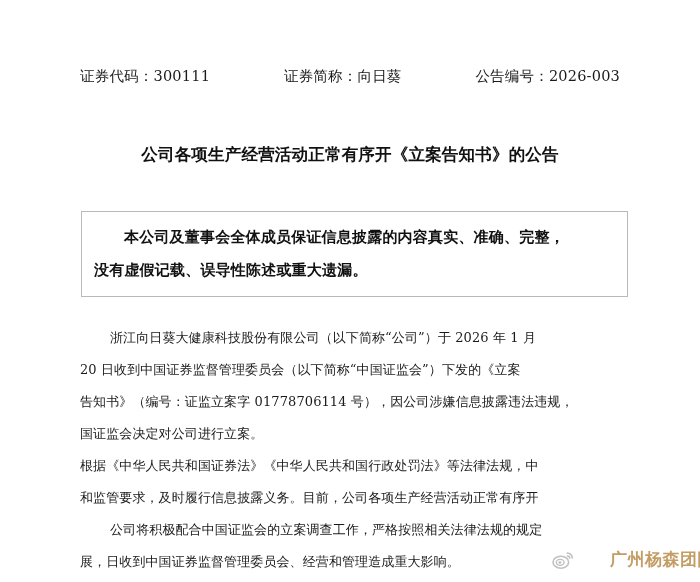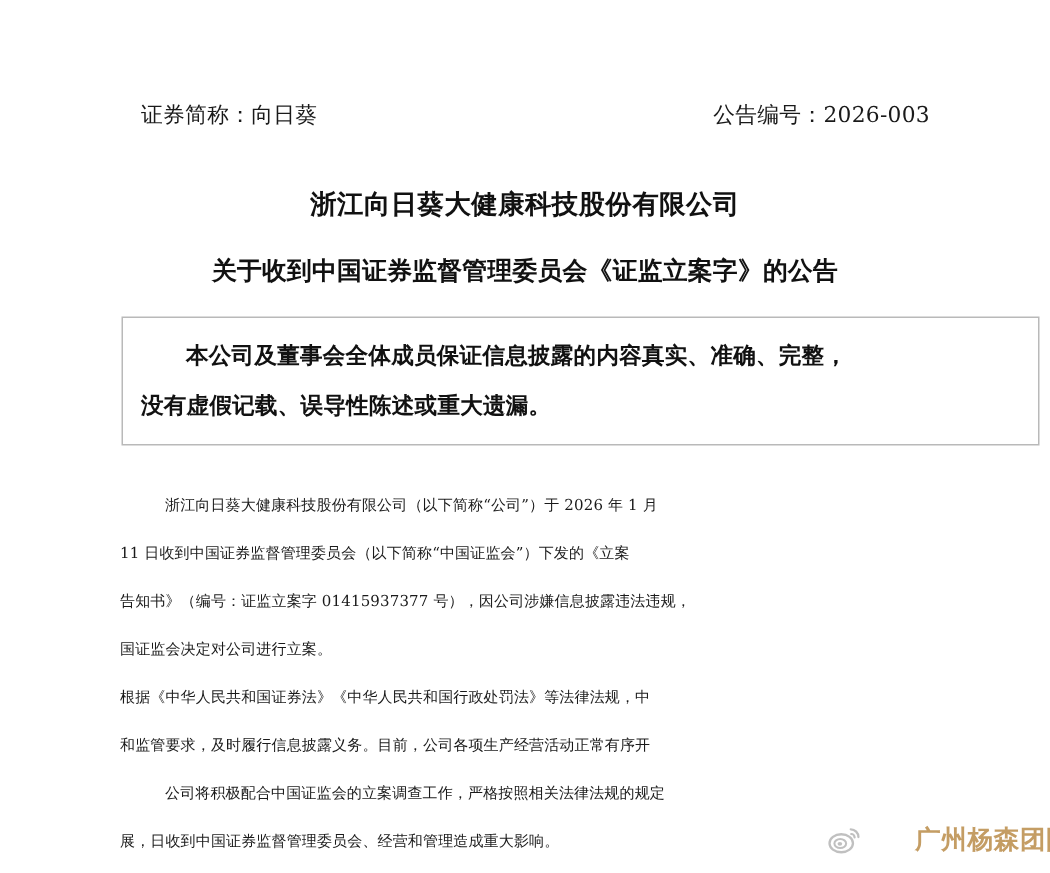--- a/index.html
+++ b/index.html
@@ -68,21 +68,21 @@
     letter-spacing: 0.2px;
     line-height: 1.5;
     color: #111111;
   }
 
   
   .statement-box {
     position: absolute;
     left: 81px;
     top: 211px;
-    width: 612px;
+    width: 547px;
     height: 86px;
     box-sizing: border-box;
     border: 1px solid #b9b9b9;
     background: #ffffff;
     padding: 9px 12px 0 12px;
   }
   .statement-line {
     font-size: 15px;
     font-weight: bold;
     line-height: 33px;
@@ -93,21 +93,21 @@
   .statement-line.indent { text-indent: 30px; }
 
   
   .body-block {
     position: absolute;
     left: 80px;
     top: 322px;
     width: 543px;
   }
   .body-line {
-    font-size: 10px;
+    font-size: 13px;
     line-height: 32px;
     letter-spacing: 0.1px;
     color: #1a1a1a;
     white-space: nowrap;
   }
   .body-line.indent { text-indent: 30px; }
 
   
 
   
@@ -131,42 +131,42 @@
     margin-left: 32px;
   }
   .watermark svg { display: block; }
 </style>
 </head>
 <body>
 
 <div class="page">
 
   <div class="doc-header">
+    <span class="hdr-field hdr-code"><span>证券代码：</span><span class="hdr-val">300111</span></span>
 
     <span class="hdr-field hdr-abbr"><span>证券简称：</span><span class="hdr-val">向日葵</span></span>
 
     <span class="hdr-field hdr-notice"><span>公告编号：</span><span class="hdr-val">2026-003</span></span>
   </div>
 
   <div class="title-block">
-    <div class="title-main">浙江向日葵大健康科技股份有限公司</div>
-    <div class="title-sub">关于收到中国证券监督管理委员会《证监立案字》的公告</div>
+    <div class="title-sub">公司各项生产经营活动正常有序开《立案告知书》的公告</div>
   </div>
 
   <div class="statement-box">
     <div class="statement-line indent">本公司及董事会全体成员保证信息披露的内容真实、准确、完整，</div>
     <div class="statement-line">没有虚假记载、误导性陈述或重大遗漏。</div>
   </div>
 
   <div class="body-block">
 
     <div>
       <div class="body-line indent">浙江向日葵大健康科技股份有限公司（以下简称“公司”）于 2026 年 1 月</div>
-      <div class="body-line">11 日收到中国证券监督管理委员会（以下简称“中国证监会”）下发的《立案</div>
-      <div class="body-line">告知书》（编号：证监立案字 01415937377 号），因公司涉嫌信息披露违法违规，</div>
+      <div class="body-line">20 日收到中国证券监督管理委员会（以下简称“中国证监会”）下发的《立案</div>
+      <div class="body-line">告知书》（编号：证监立案字 01778706114 号），因公司涉嫌信息披露违法违规，</div>
       <div class="body-line">国证监会决定对公司进行立案。</div>
       <div class="body-line">根据《中华人民共和国证券法》《中华人民共和国行政处罚法》等法律法规，中</div>
     </div>
 
     <div>
       <div class="body-line">和监管要求，及时履行信息披露义务。目前，公司各项生产经营活动正常有序开</div>
       <div class="body-line indent">公司将积极配合中国证监会的立案调查工作，严格按照相关法律法规的规定</div>
       <div class="body-line">展，日收到中国证券监督管理委员会、经营和管理造成重大影响。</div>
     </div>
 

